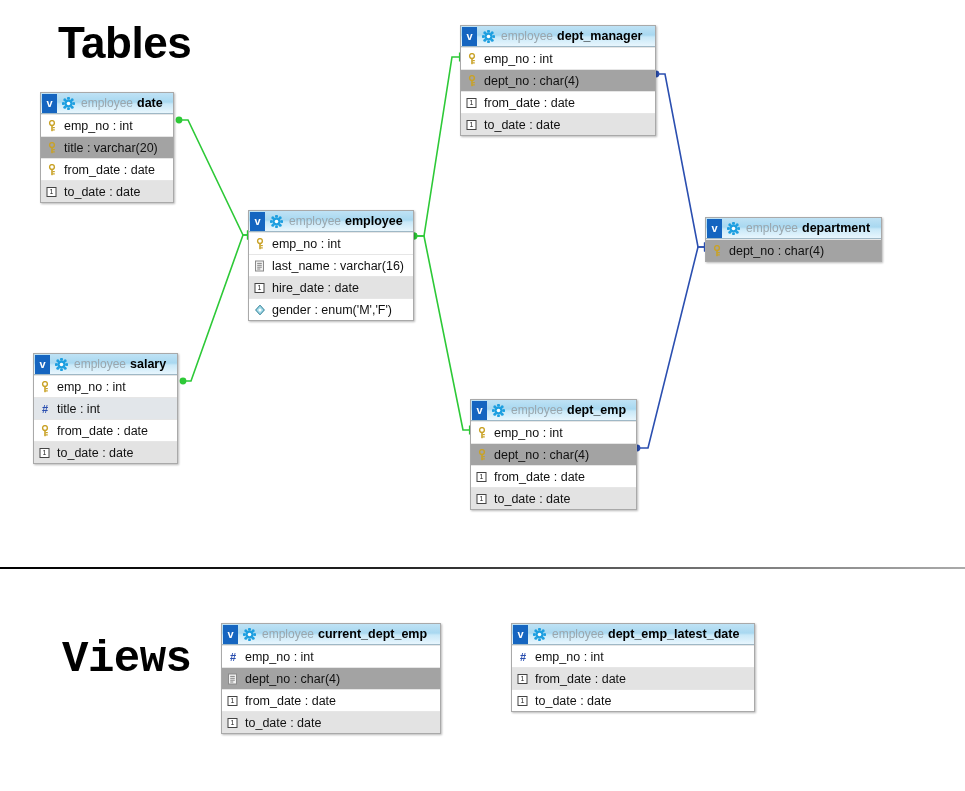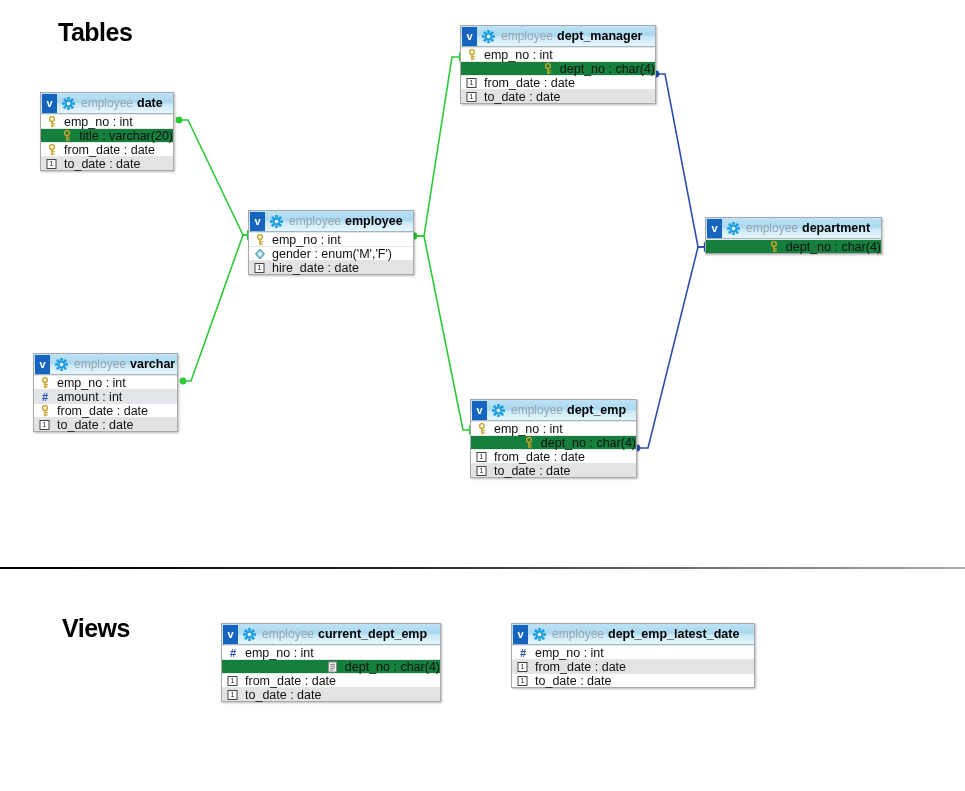--- a/index.html
+++ b/index.html
@@ -8,21 +8,21 @@
     background:#ffffff;
     font-family:"Liberation Sans",sans-serif;
     overflow:hidden;
     position:relative;
   }
   #canvas{position:relative;width:965px;height:791px;}
 
   
   .section-title{
     position:absolute;
-    font-size:25px;
+    font-size:44px;
     font-weight:bold;
     color:#000;
     letter-spacing:-0.5px;
     white-space:nowrap;
   }
 
   
   .divider{
     position:absolute;
     left:0;top:567px;width:965px;height:2px;
@@ -68,35 +68,35 @@
     margin-left:5px;
     white-space:nowrap;
   }
   .hdr-name{
     color:#000;font-weight:bold;font-size:12.5px;
     margin-left:4px;margin-right:8px;white-space:nowrap;
   }
 
   .ent-row{
     display:flex;align-items:center;
-    height:14px;
+    height:22px;
     border-top:1px solid #e6e6e6;
     padding-left:4px;
     box-sizing:border-box;
     white-space:nowrap;
   }
   .ent-row:first-of-type{border-top:none;}
   .ent-row .ic{
     width:14px;height:14px;flex:0 0 auto;
     display:flex;align-items:center;justify-content:center;
     margin-right:5px;
   }
   .ent-row .txt{font-size:12.5px;color:#111;}
   .bg-white{background:#ffffff;}
-  .bg-pink{background:#15803d;justify-content:flex-end;}
+  .bg-pink{background:#a3a3a3;}
   .bg-grey{background:#e3e3e3;}
   .bg-bluegrey{background:#e2e6ea;}
 
   
   #links{position:absolute;left:0;top:0;width:965px;height:791px;pointer-events:none;}
 </style>
 </head>
 <body>
 
 <div id="canvas">
@@ -130,21 +130,21 @@
       <g>
         <polyline points="637,448 648,448 698,247 705,247" fill="none" stroke="#2b4fb0" stroke-width="1.6"></polyline>
         <circle cx="637" cy="448" r="3.4" fill="#2b4fb0"></circle>
         <line x1="705" y1="242.5" x2="705" y2="251.5" stroke="#2b4fb0" stroke-width="2.2"></line>
       </g>
     </svg>
 
   <div class="divider"></div>
 
 <div class="section-title" style="left: 58px; top: 18px;">Tables</div>
-    <div class="section-title" style="left: 62px; top: 614px;">Views</div>
+    <div class="section-title" style="left: 62px; top: 634px; font-family: Liberation Mono, monospace;">Views</div>
     <div class="entity" style="left: 40px; top: 92px; width: 134px;">
       <div class="ent-header">
         <div class="vbadge">v</div>
         <span class="gear-ic">
           <svg width="13" height="13" viewBox="0 0 13 13">
             <circle cx="11.70" cy="6.50" r="1.5" fill="#1e9fe0"></circle>
             <circle cx="10.18" cy="10.18" r="1.5" fill="#1e9fe0"></circle>
             <circle cx="6.50" cy="11.70" r="1.5" fill="#1e9fe0"></circle>
             <circle cx="2.82" cy="10.18" r="1.5" fill="#1e9fe0"></circle>
             <circle cx="1.30" cy="6.50" r="1.5" fill="#1e9fe0"></circle>
@@ -287,250 +287,262 @@
           <svg width="12" height="12" viewBox="0 0 12 12">
             <circle cx="6" cy="3" r="2.4" fill="none" stroke="#c9a227" stroke-width="1.4"></circle>
             <rect x="5.2" y="5" width="1.6" height="6.2" fill="#c9a227"></rect>
             <rect x="6.6" y="7" width="2.2" height="1.2" fill="#c9a227"></rect>
             <rect x="6.6" y="9.3" width="2.2" height="1.2" fill="#c9a227"></rect>
           </svg>
         </span>
         <span class="txt">emp_no : int</span>
       </div>
       <div class="ent-row bg-white">
-        <span class="ic">
-          <svg width="12" height="12" viewBox="0 0 12 12">
-            <polygon points="6,1.2 10.4,6 6,10.8 1.6,6" fill="#9fd9e8" stroke="#2d7d94" stroke-width="1"></polygon>
-            <circle cx="6" cy="6" r="1.5" fill="#ffffff"></circle>
-          </svg>
-        </span>
-        <span class="txt">gender : enum('M','F')</span>
-      </div>
-      <div class="ent-row bg-grey">
-        <span class="ic">
-          <svg width="12" height="12" viewBox="0 0 12 12">
-            <rect x="1" y="1.5" width="9" height="9" fill="#ffffff" stroke="#444" stroke-width="1"></rect>
-            <text x="5.5" y="8.4" font-size="7" text-anchor="middle" fill="#222" font-family="Liberation Sans">1</text>
-          </svg>
-        </span>
-        <span class="txt">hire_date : date</span>
-      </div>
-    </div>
-    <div class="entity" style="left: 33px; top: 353px; width: 145px;">
-      <div class="ent-header">
-        <div class="vbadge">v</div>
-        <span class="gear-ic">
-          <svg width="13" height="13" viewBox="0 0 13 13">
-            <circle cx="11.70" cy="6.50" r="1.5" fill="#1e9fe0"></circle>
-            <circle cx="10.18" cy="10.18" r="1.5" fill="#1e9fe0"></circle>
-            <circle cx="6.50" cy="11.70" r="1.5" fill="#1e9fe0"></circle>
-            <circle cx="2.82" cy="10.18" r="1.5" fill="#1e9fe0"></circle>
-            <circle cx="1.30" cy="6.50" r="1.5" fill="#1e9fe0"></circle>
-            <circle cx="2.82" cy="2.82" r="1.5" fill="#1e9fe0"></circle>
-            <circle cx="6.50" cy="1.30" r="1.5" fill="#1e9fe0"></circle>
-            <circle cx="10.18" cy="2.82" r="1.5" fill="#1e9fe0"></circle>
-            <circle cx="6.5" cy="6.5" r="4.1" fill="#1e9fe0"></circle>
-            <circle cx="6.5" cy="6.5" r="1.8" fill="#ffffff"></circle>
-          </svg>
-        </span>
-        <span class="hdr-schema">employee</span>
-        <span class="hdr-name">varchar</span>
-      </div>
-      <div class="ent-row bg-white">
-        <span class="ic">
-          <svg width="12" height="12" viewBox="0 0 12 12">
-            <circle cx="6" cy="3" r="2.4" fill="none" stroke="#c9a227" stroke-width="1.4"></circle>
-            <rect x="5.2" y="5" width="1.6" height="6.2" fill="#c9a227"></rect>
-            <rect x="6.6" y="7" width="2.2" height="1.2" fill="#c9a227"></rect>
-            <rect x="6.6" y="9.3" width="2.2" height="1.2" fill="#c9a227"></rect>
-          </svg>
-        </span>
-        <span class="txt">emp_no : int</span>
-      </div>
-      <div class="ent-row bg-bluegrey">
-        <span class="ic">
-          <svg width="12" height="12" viewBox="0 0 12 12">
-            <text x="6" y="9.6" font-size="11" text-anchor="middle" fill="#2b4fb0" font-family="Liberation Sans" font-weight="bold">#</text>
-          </svg>
-        </span>
-        <span class="txt">amount : int</span>
-      </div>
-      <div class="ent-row bg-white">
-        <span class="ic">
-          <svg width="12" height="12" viewBox="0 0 12 12">
-            <circle cx="6" cy="3" r="2.4" fill="none" stroke="#c9a227" stroke-width="1.4"></circle>
-            <rect x="5.2" y="5" width="1.6" height="6.2" fill="#c9a227"></rect>
-            <rect x="6.6" y="7" width="2.2" height="1.2" fill="#c9a227"></rect>
-            <rect x="6.6" y="9.3" width="2.2" height="1.2" fill="#c9a227"></rect>
-          </svg>
-        </span>
-        <span class="txt">from_date : date</span>
-      </div>
-      <div class="ent-row bg-grey">
-        <span class="ic">
-          <svg width="12" height="12" viewBox="0 0 12 12">
-            <rect x="1" y="1.5" width="9" height="9" fill="#ffffff" stroke="#444" stroke-width="1"></rect>
-            <text x="5.5" y="8.4" font-size="7" text-anchor="middle" fill="#222" font-family="Liberation Sans">1</text>
-          </svg>
-        </span>
-        <span class="txt">to_date : date</span>
-      </div>
-    </div>
-    <div class="entity" style="left: 705px; top: 217px; width: 177px;">
-      <div class="ent-header">
-        <div class="vbadge">v</div>
-        <span class="gear-ic">
-          <svg width="13" height="13" viewBox="0 0 13 13">
-            <circle cx="11.70" cy="6.50" r="1.5" fill="#1e9fe0"></circle>
-            <circle cx="10.18" cy="10.18" r="1.5" fill="#1e9fe0"></circle>
-            <circle cx="6.50" cy="11.70" r="1.5" fill="#1e9fe0"></circle>
-            <circle cx="2.82" cy="10.18" r="1.5" fill="#1e9fe0"></circle>
-            <circle cx="1.30" cy="6.50" r="1.5" fill="#1e9fe0"></circle>
-            <circle cx="2.82" cy="2.82" r="1.5" fill="#1e9fe0"></circle>
-            <circle cx="6.50" cy="1.30" r="1.5" fill="#1e9fe0"></circle>
-            <circle cx="10.18" cy="2.82" r="1.5" fill="#1e9fe0"></circle>
-            <circle cx="6.5" cy="6.5" r="4.1" fill="#1e9fe0"></circle>
-            <circle cx="6.5" cy="6.5" r="1.8" fill="#ffffff"></circle>
-          </svg>
-        </span>
-        <span class="hdr-schema">employee</span>
-        <span class="hdr-name">department</span>
-      </div>
-      <div class="ent-row bg-pink">
-        <span class="ic">
-          <svg width="12" height="12" viewBox="0 0 12 12">
-            <circle cx="6" cy="3" r="2.4" fill="none" stroke="#c9a227" stroke-width="1.4"></circle>
-            <rect x="5.2" y="5" width="1.6" height="6.2" fill="#c9a227"></rect>
-            <rect x="6.6" y="7" width="2.2" height="1.2" fill="#c9a227"></rect>
-            <rect x="6.6" y="9.3" width="2.2" height="1.2" fill="#c9a227"></rect>
-          </svg>
-        </span>
-        <span class="txt">dept_no : char(4)</span>
-      </div>
-    </div>
-    <div class="entity" style="left: 470px; top: 399px; width: 167px;">
-      <div class="ent-header">
-        <div class="vbadge">v</div>
-        <span class="gear-ic">
-          <svg width="13" height="13" viewBox="0 0 13 13">
-            <circle cx="11.70" cy="6.50" r="1.5" fill="#1e9fe0"></circle>
-            <circle cx="10.18" cy="10.18" r="1.5" fill="#1e9fe0"></circle>
-            <circle cx="6.50" cy="11.70" r="1.5" fill="#1e9fe0"></circle>
-            <circle cx="2.82" cy="10.18" r="1.5" fill="#1e9fe0"></circle>
-            <circle cx="1.30" cy="6.50" r="1.5" fill="#1e9fe0"></circle>
-            <circle cx="2.82" cy="2.82" r="1.5" fill="#1e9fe0"></circle>
-            <circle cx="6.50" cy="1.30" r="1.5" fill="#1e9fe0"></circle>
-            <circle cx="10.18" cy="2.82" r="1.5" fill="#1e9fe0"></circle>
-            <circle cx="6.5" cy="6.5" r="4.1" fill="#1e9fe0"></circle>
-            <circle cx="6.5" cy="6.5" r="1.8" fill="#ffffff"></circle>
-          </svg>
-        </span>
-        <span class="hdr-schema">employee</span>
-        <span class="hdr-name">dept_emp</span>
-      </div>
-      <div class="ent-row bg-white">
-        <span class="ic">
-          <svg width="12" height="12" viewBox="0 0 12 12">
-            <circle cx="6" cy="3" r="2.4" fill="none" stroke="#c9a227" stroke-width="1.4"></circle>
-            <rect x="5.2" y="5" width="1.6" height="6.2" fill="#c9a227"></rect>
-            <rect x="6.6" y="7" width="2.2" height="1.2" fill="#c9a227"></rect>
-            <rect x="6.6" y="9.3" width="2.2" height="1.2" fill="#c9a227"></rect>
-          </svg>
-        </span>
-        <span class="txt">emp_no : int</span>
-      </div>
-      <div class="ent-row bg-pink">
-        <span class="ic">
-          <svg width="12" height="12" viewBox="0 0 12 12">
-            <circle cx="6" cy="3" r="2.4" fill="none" stroke="#c9a227" stroke-width="1.4"></circle>
-            <rect x="5.2" y="5" width="1.6" height="6.2" fill="#c9a227"></rect>
-            <rect x="6.6" y="7" width="2.2" height="1.2" fill="#c9a227"></rect>
-            <rect x="6.6" y="9.3" width="2.2" height="1.2" fill="#c9a227"></rect>
-          </svg>
-        </span>
-        <span class="txt">dept_no : char(4)</span>
-      </div>
-      <div class="ent-row bg-white">
-        <span class="ic">
-          <svg width="12" height="12" viewBox="0 0 12 12">
-            <rect x="1" y="1.5" width="9" height="9" fill="#ffffff" stroke="#444" stroke-width="1"></rect>
-            <text x="5.5" y="8.4" font-size="7" text-anchor="middle" fill="#222" font-family="Liberation Sans">1</text>
-          </svg>
-        </span>
-        <span class="txt">from_date : date</span>
-      </div>
-      <div class="ent-row bg-grey">
-        <span class="ic">
-          <svg width="12" height="12" viewBox="0 0 12 12">
-            <rect x="1" y="1.5" width="9" height="9" fill="#ffffff" stroke="#444" stroke-width="1"></rect>
-            <text x="5.5" y="8.4" font-size="7" text-anchor="middle" fill="#222" font-family="Liberation Sans">1</text>
-          </svg>
-        </span>
-        <span class="txt">to_date : date</span>
-      </div>
-    </div>
-    <div class="entity" style="left: 221px; top: 623px; width: 220px;">
-      <div class="ent-header">
-        <div class="vbadge">v</div>
-        <span class="gear-ic">
-          <svg width="13" height="13" viewBox="0 0 13 13">
-            <circle cx="11.70" cy="6.50" r="1.5" fill="#1e9fe0"></circle>
-            <circle cx="10.18" cy="10.18" r="1.5" fill="#1e9fe0"></circle>
-            <circle cx="6.50" cy="11.70" r="1.5" fill="#1e9fe0"></circle>
-            <circle cx="2.82" cy="10.18" r="1.5" fill="#1e9fe0"></circle>
-            <circle cx="1.30" cy="6.50" r="1.5" fill="#1e9fe0"></circle>
-            <circle cx="2.82" cy="2.82" r="1.5" fill="#1e9fe0"></circle>
-            <circle cx="6.50" cy="1.30" r="1.5" fill="#1e9fe0"></circle>
-            <circle cx="10.18" cy="2.82" r="1.5" fill="#1e9fe0"></circle>
-            <circle cx="6.5" cy="6.5" r="4.1" fill="#1e9fe0"></circle>
-            <circle cx="6.5" cy="6.5" r="1.8" fill="#ffffff"></circle>
-          </svg>
-        </span>
-        <span class="hdr-schema">employee</span>
-        <span class="hdr-name">current_dept_emp</span>
-      </div>
-      <div class="ent-row bg-white">
-        <span class="ic">
-          <svg width="12" height="12" viewBox="0 0 12 12">
-            <text x="6" y="9.6" font-size="11" text-anchor="middle" fill="#2b4fb0" font-family="Liberation Sans" font-weight="bold">#</text>
-          </svg>
-        </span>
-        <span class="txt">emp_no : int</span>
-      </div>
-      <div class="ent-row bg-pink">
         <span class="ic">
           <svg width="12" height="12" viewBox="0 0 12 12">
             <rect x="1.5" y="1" width="8" height="10" fill="#f2f2f2" stroke="#8a8a8a" stroke-width="1"></rect>
             <line x1="3.2" y1="3.4" x2="7.8" y2="3.4" stroke="#777" stroke-width="0.9"></line>
             <line x1="3.2" y1="5.3" x2="7.8" y2="5.3" stroke="#777" stroke-width="0.9"></line>
             <line x1="3.2" y1="7.2" x2="7.8" y2="7.2" stroke="#777" stroke-width="0.9"></line>
             <line x1="3.2" y1="9.0" x2="6.3" y2="9.0" stroke="#777" stroke-width="0.9"></line>
           </svg>
         </span>
+        <span class="txt">last_name : varchar(16)</span>
+      </div>
+      <div class="ent-row bg-grey">
+        <span class="ic">
+          <svg width="12" height="12" viewBox="0 0 12 12">
+            <rect x="1" y="1.5" width="9" height="9" fill="#ffffff" stroke="#444" stroke-width="1"></rect>
+            <text x="5.5" y="8.4" font-size="7" text-anchor="middle" fill="#222" font-family="Liberation Sans">1</text>
+          </svg>
+        </span>
+        <span class="txt">hire_date : date</span>
+      </div>
+      <div class="ent-row bg-white">
+        <span class="ic">
+          <svg width="12" height="12" viewBox="0 0 12 12">
+            <polygon points="6,1.2 10.4,6 6,10.8 1.6,6" fill="#9fd9e8" stroke="#2d7d94" stroke-width="1"></polygon>
+            <circle cx="6" cy="6" r="1.5" fill="#ffffff"></circle>
+          </svg>
+        </span>
+        <span class="txt">gender : enum('M','F')</span>
+      </div>
+    </div>
+    <div class="entity" style="left: 33px; top: 353px; width: 145px;">
+      <div class="ent-header">
+        <div class="vbadge">v</div>
+        <span class="gear-ic">
+          <svg width="13" height="13" viewBox="0 0 13 13">
+            <circle cx="11.70" cy="6.50" r="1.5" fill="#1e9fe0"></circle>
+            <circle cx="10.18" cy="10.18" r="1.5" fill="#1e9fe0"></circle>
+            <circle cx="6.50" cy="11.70" r="1.5" fill="#1e9fe0"></circle>
+            <circle cx="2.82" cy="10.18" r="1.5" fill="#1e9fe0"></circle>
+            <circle cx="1.30" cy="6.50" r="1.5" fill="#1e9fe0"></circle>
+            <circle cx="2.82" cy="2.82" r="1.5" fill="#1e9fe0"></circle>
+            <circle cx="6.50" cy="1.30" r="1.5" fill="#1e9fe0"></circle>
+            <circle cx="10.18" cy="2.82" r="1.5" fill="#1e9fe0"></circle>
+            <circle cx="6.5" cy="6.5" r="4.1" fill="#1e9fe0"></circle>
+            <circle cx="6.5" cy="6.5" r="1.8" fill="#ffffff"></circle>
+          </svg>
+        </span>
+        <span class="hdr-schema">employee</span>
+        <span class="hdr-name">salary</span>
+      </div>
+      <div class="ent-row bg-white">
+        <span class="ic">
+          <svg width="12" height="12" viewBox="0 0 12 12">
+            <circle cx="6" cy="3" r="2.4" fill="none" stroke="#c9a227" stroke-width="1.4"></circle>
+            <rect x="5.2" y="5" width="1.6" height="6.2" fill="#c9a227"></rect>
+            <rect x="6.6" y="7" width="2.2" height="1.2" fill="#c9a227"></rect>
+            <rect x="6.6" y="9.3" width="2.2" height="1.2" fill="#c9a227"></rect>
+          </svg>
+        </span>
+        <span class="txt">emp_no : int</span>
+      </div>
+      <div class="ent-row bg-bluegrey">
+        <span class="ic">
+          <svg width="12" height="12" viewBox="0 0 12 12">
+            <text x="6" y="9.6" font-size="11" text-anchor="middle" fill="#2b4fb0" font-family="Liberation Sans" font-weight="bold">#</text>
+          </svg>
+        </span>
+        <span class="txt">title : int</span>
+      </div>
+      <div class="ent-row bg-white">
+        <span class="ic">
+          <svg width="12" height="12" viewBox="0 0 12 12">
+            <circle cx="6" cy="3" r="2.4" fill="none" stroke="#c9a227" stroke-width="1.4"></circle>
+            <rect x="5.2" y="5" width="1.6" height="6.2" fill="#c9a227"></rect>
+            <rect x="6.6" y="7" width="2.2" height="1.2" fill="#c9a227"></rect>
+            <rect x="6.6" y="9.3" width="2.2" height="1.2" fill="#c9a227"></rect>
+          </svg>
+        </span>
+        <span class="txt">from_date : date</span>
+      </div>
+      <div class="ent-row bg-grey">
+        <span class="ic">
+          <svg width="12" height="12" viewBox="0 0 12 12">
+            <rect x="1" y="1.5" width="9" height="9" fill="#ffffff" stroke="#444" stroke-width="1"></rect>
+            <text x="5.5" y="8.4" font-size="7" text-anchor="middle" fill="#222" font-family="Liberation Sans">1</text>
+          </svg>
+        </span>
+        <span class="txt">to_date : date</span>
+      </div>
+    </div>
+    <div class="entity" style="left: 705px; top: 217px; width: 177px;">
+      <div class="ent-header">
+        <div class="vbadge">v</div>
+        <span class="gear-ic">
+          <svg width="13" height="13" viewBox="0 0 13 13">
+            <circle cx="11.70" cy="6.50" r="1.5" fill="#1e9fe0"></circle>
+            <circle cx="10.18" cy="10.18" r="1.5" fill="#1e9fe0"></circle>
+            <circle cx="6.50" cy="11.70" r="1.5" fill="#1e9fe0"></circle>
+            <circle cx="2.82" cy="10.18" r="1.5" fill="#1e9fe0"></circle>
+            <circle cx="1.30" cy="6.50" r="1.5" fill="#1e9fe0"></circle>
+            <circle cx="2.82" cy="2.82" r="1.5" fill="#1e9fe0"></circle>
+            <circle cx="6.50" cy="1.30" r="1.5" fill="#1e9fe0"></circle>
+            <circle cx="10.18" cy="2.82" r="1.5" fill="#1e9fe0"></circle>
+            <circle cx="6.5" cy="6.5" r="4.1" fill="#1e9fe0"></circle>
+            <circle cx="6.5" cy="6.5" r="1.8" fill="#ffffff"></circle>
+          </svg>
+        </span>
+        <span class="hdr-schema">employee</span>
+        <span class="hdr-name">department</span>
+      </div>
+      <div class="ent-row bg-pink">
+        <span class="ic">
+          <svg width="12" height="12" viewBox="0 0 12 12">
+            <circle cx="6" cy="3" r="2.4" fill="none" stroke="#c9a227" stroke-width="1.4"></circle>
+            <rect x="5.2" y="5" width="1.6" height="6.2" fill="#c9a227"></rect>
+            <rect x="6.6" y="7" width="2.2" height="1.2" fill="#c9a227"></rect>
+            <rect x="6.6" y="9.3" width="2.2" height="1.2" fill="#c9a227"></rect>
+          </svg>
+        </span>
         <span class="txt">dept_no : char(4)</span>
       </div>
+    </div>
+    <div class="entity" style="left: 470px; top: 399px; width: 167px;">
+      <div class="ent-header">
+        <div class="vbadge">v</div>
+        <span class="gear-ic">
+          <svg width="13" height="13" viewBox="0 0 13 13">
+            <circle cx="11.70" cy="6.50" r="1.5" fill="#1e9fe0"></circle>
+            <circle cx="10.18" cy="10.18" r="1.5" fill="#1e9fe0"></circle>
+            <circle cx="6.50" cy="11.70" r="1.5" fill="#1e9fe0"></circle>
+            <circle cx="2.82" cy="10.18" r="1.5" fill="#1e9fe0"></circle>
+            <circle cx="1.30" cy="6.50" r="1.5" fill="#1e9fe0"></circle>
+            <circle cx="2.82" cy="2.82" r="1.5" fill="#1e9fe0"></circle>
+            <circle cx="6.50" cy="1.30" r="1.5" fill="#1e9fe0"></circle>
+            <circle cx="10.18" cy="2.82" r="1.5" fill="#1e9fe0"></circle>
+            <circle cx="6.5" cy="6.5" r="4.1" fill="#1e9fe0"></circle>
+            <circle cx="6.5" cy="6.5" r="1.8" fill="#ffffff"></circle>
+          </svg>
+        </span>
+        <span class="hdr-schema">employee</span>
+        <span class="hdr-name">dept_emp</span>
+      </div>
+      <div class="ent-row bg-white">
+        <span class="ic">
+          <svg width="12" height="12" viewBox="0 0 12 12">
+            <circle cx="6" cy="3" r="2.4" fill="none" stroke="#c9a227" stroke-width="1.4"></circle>
+            <rect x="5.2" y="5" width="1.6" height="6.2" fill="#c9a227"></rect>
+            <rect x="6.6" y="7" width="2.2" height="1.2" fill="#c9a227"></rect>
+            <rect x="6.6" y="9.3" width="2.2" height="1.2" fill="#c9a227"></rect>
+          </svg>
+        </span>
+        <span class="txt">emp_no : int</span>
+      </div>
+      <div class="ent-row bg-pink">
+        <span class="ic">
+          <svg width="12" height="12" viewBox="0 0 12 12">
+            <circle cx="6" cy="3" r="2.4" fill="none" stroke="#c9a227" stroke-width="1.4"></circle>
+            <rect x="5.2" y="5" width="1.6" height="6.2" fill="#c9a227"></rect>
+            <rect x="6.6" y="7" width="2.2" height="1.2" fill="#c9a227"></rect>
+            <rect x="6.6" y="9.3" width="2.2" height="1.2" fill="#c9a227"></rect>
+          </svg>
+        </span>
+        <span class="txt">dept_no : char(4)</span>
+      </div>
       <div class="ent-row bg-white">
         <span class="ic">
           <svg width="12" height="12" viewBox="0 0 12 12">
             <rect x="1" y="1.5" width="9" height="9" fill="#ffffff" stroke="#444" stroke-width="1"></rect>
             <text x="5.5" y="8.4" font-size="7" text-anchor="middle" fill="#222" font-family="Liberation Sans">1</text>
           </svg>
         </span>
         <span class="txt">from_date : date</span>
       </div>
       <div class="ent-row bg-grey">
         <span class="ic">
           <svg width="12" height="12" viewBox="0 0 12 12">
             <rect x="1" y="1.5" width="9" height="9" fill="#ffffff" stroke="#444" stroke-width="1"></rect>
             <text x="5.5" y="8.4" font-size="7" text-anchor="middle" fill="#222" font-family="Liberation Sans">1</text>
           </svg>
         </span>
         <span class="txt">to_date : date</span>
       </div>
     </div>
+    <div class="entity" style="left: 221px; top: 623px; width: 220px;">
+      <div class="ent-header">
+        <div class="vbadge">v</div>
+        <span class="gear-ic">
+          <svg width="13" height="13" viewBox="0 0 13 13">
+            <circle cx="11.70" cy="6.50" r="1.5" fill="#1e9fe0"></circle>
+            <circle cx="10.18" cy="10.18" r="1.5" fill="#1e9fe0"></circle>
+            <circle cx="6.50" cy="11.70" r="1.5" fill="#1e9fe0"></circle>
+            <circle cx="2.82" cy="10.18" r="1.5" fill="#1e9fe0"></circle>
+            <circle cx="1.30" cy="6.50" r="1.5" fill="#1e9fe0"></circle>
+            <circle cx="2.82" cy="2.82" r="1.5" fill="#1e9fe0"></circle>
+            <circle cx="6.50" cy="1.30" r="1.5" fill="#1e9fe0"></circle>
+            <circle cx="10.18" cy="2.82" r="1.5" fill="#1e9fe0"></circle>
+            <circle cx="6.5" cy="6.5" r="4.1" fill="#1e9fe0"></circle>
+            <circle cx="6.5" cy="6.5" r="1.8" fill="#ffffff"></circle>
+          </svg>
+        </span>
+        <span class="hdr-schema">employee</span>
+        <span class="hdr-name">current_dept_emp</span>
+      </div>
+      <div class="ent-row bg-white">
+        <span class="ic">
+          <svg width="12" height="12" viewBox="0 0 12 12">
+            <text x="6" y="9.6" font-size="11" text-anchor="middle" fill="#2b4fb0" font-family="Liberation Sans" font-weight="bold">#</text>
+          </svg>
+        </span>
+        <span class="txt">emp_no : int</span>
+      </div>
+      <div class="ent-row bg-pink">
+        <span class="ic">
+          <svg width="12" height="12" viewBox="0 0 12 12">
+            <rect x="1.5" y="1" width="8" height="10" fill="#f2f2f2" stroke="#8a8a8a" stroke-width="1"></rect>
+            <line x1="3.2" y1="3.4" x2="7.8" y2="3.4" stroke="#777" stroke-width="0.9"></line>
+            <line x1="3.2" y1="5.3" x2="7.8" y2="5.3" stroke="#777" stroke-width="0.9"></line>
+            <line x1="3.2" y1="7.2" x2="7.8" y2="7.2" stroke="#777" stroke-width="0.9"></line>
+            <line x1="3.2" y1="9.0" x2="6.3" y2="9.0" stroke="#777" stroke-width="0.9"></line>
+          </svg>
+        </span>
+        <span class="txt">dept_no : char(4)</span>
+      </div>
+      <div class="ent-row bg-white">
+        <span class="ic">
+          <svg width="12" height="12" viewBox="0 0 12 12">
+            <rect x="1" y="1.5" width="9" height="9" fill="#ffffff" stroke="#444" stroke-width="1"></rect>
+            <text x="5.5" y="8.4" font-size="7" text-anchor="middle" fill="#222" font-family="Liberation Sans">1</text>
+          </svg>
+        </span>
+        <span class="txt">from_date : date</span>
+      </div>
+      <div class="ent-row bg-grey">
+        <span class="ic">
+          <svg width="12" height="12" viewBox="0 0 12 12">
+            <rect x="1" y="1.5" width="9" height="9" fill="#ffffff" stroke="#444" stroke-width="1"></rect>
+            <text x="5.5" y="8.4" font-size="7" text-anchor="middle" fill="#222" font-family="Liberation Sans">1</text>
+          </svg>
+        </span>
+        <span class="txt">to_date : date</span>
+      </div>
+    </div>
     <div class="entity" style="left: 511px; top: 623px; width: 244px;">
       <div class="ent-header">
         <div class="vbadge">v</div>
         <span class="gear-ic">
           <svg width="13" height="13" viewBox="0 0 13 13">
             <circle cx="11.70" cy="6.50" r="1.5" fill="#1e9fe0"></circle>
             <circle cx="10.18" cy="10.18" r="1.5" fill="#1e9fe0"></circle>
             <circle cx="6.50" cy="11.70" r="1.5" fill="#1e9fe0"></circle>
             <circle cx="2.82" cy="10.18" r="1.5" fill="#1e9fe0"></circle>
             <circle cx="1.30" cy="6.50" r="1.5" fill="#1e9fe0"></circle>

